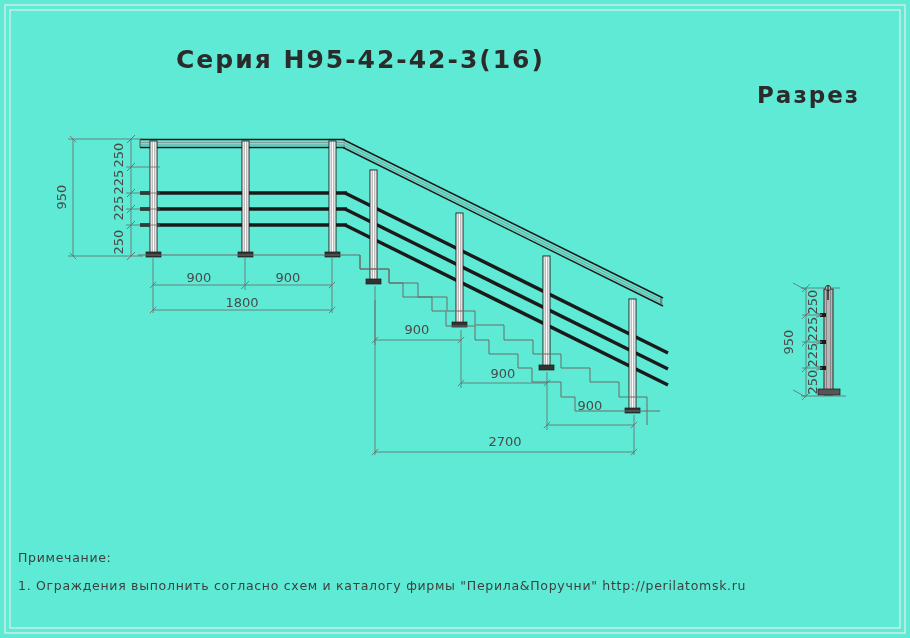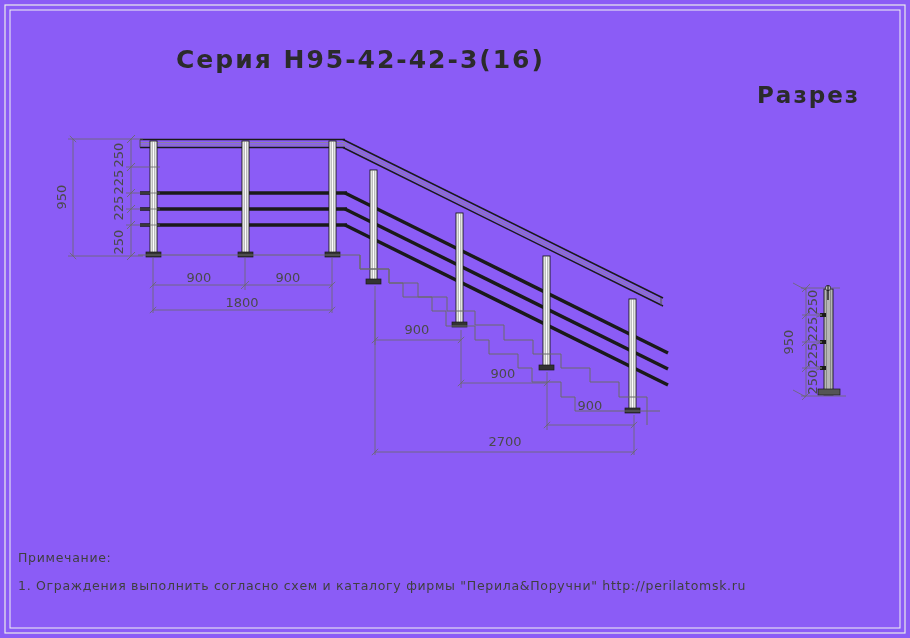--- a/index.html
+++ b/index.html
@@ -8,21 +8,21 @@
     padding: 0;
     background: #ffffff;
   }
   body {
     font-family: "DejaVu Sans", sans-serif;
   }
   #sheet {
     position: relative;
     width: 910px;
     height: 638px;
-    background: #8b5cf6;
+    background: #5eead4;
     overflow: hidden;
   }
   #sheet svg {
     position: absolute;
     left: 0;
     top: 0;
   }
   .title-txt {
     font-family: "DejaVu Sans", sans-serif;
     font-weight: bold;

